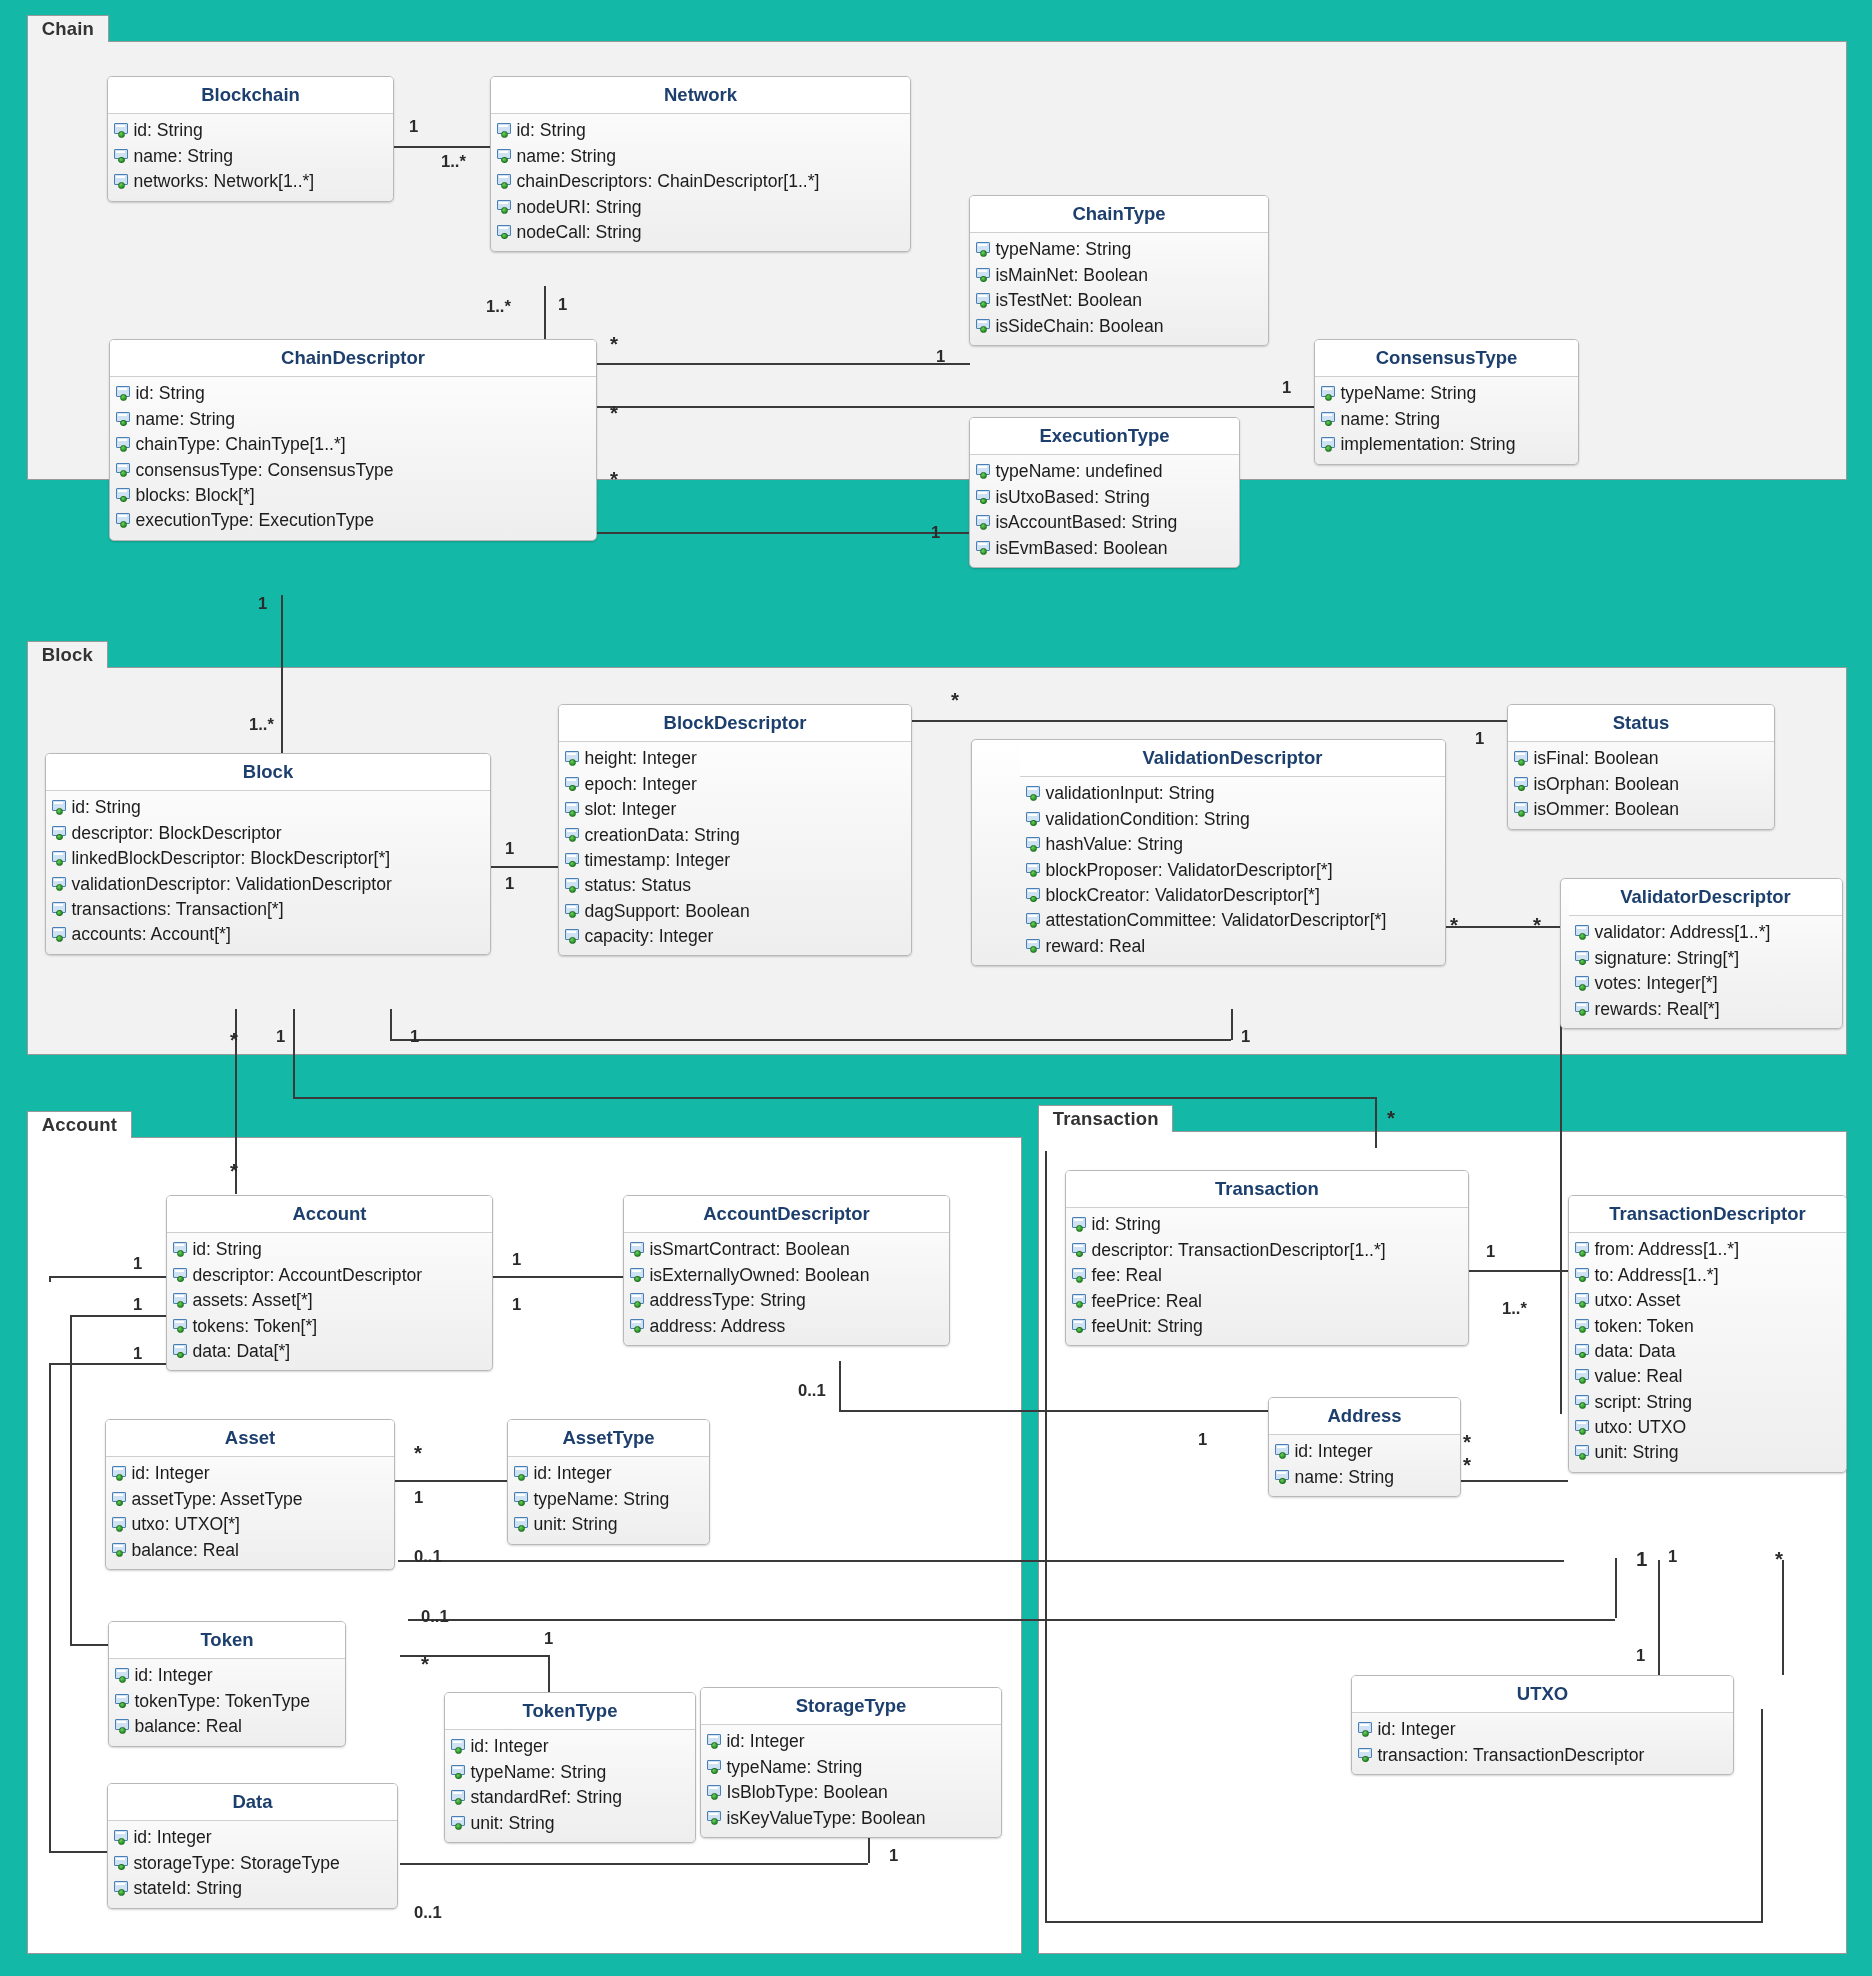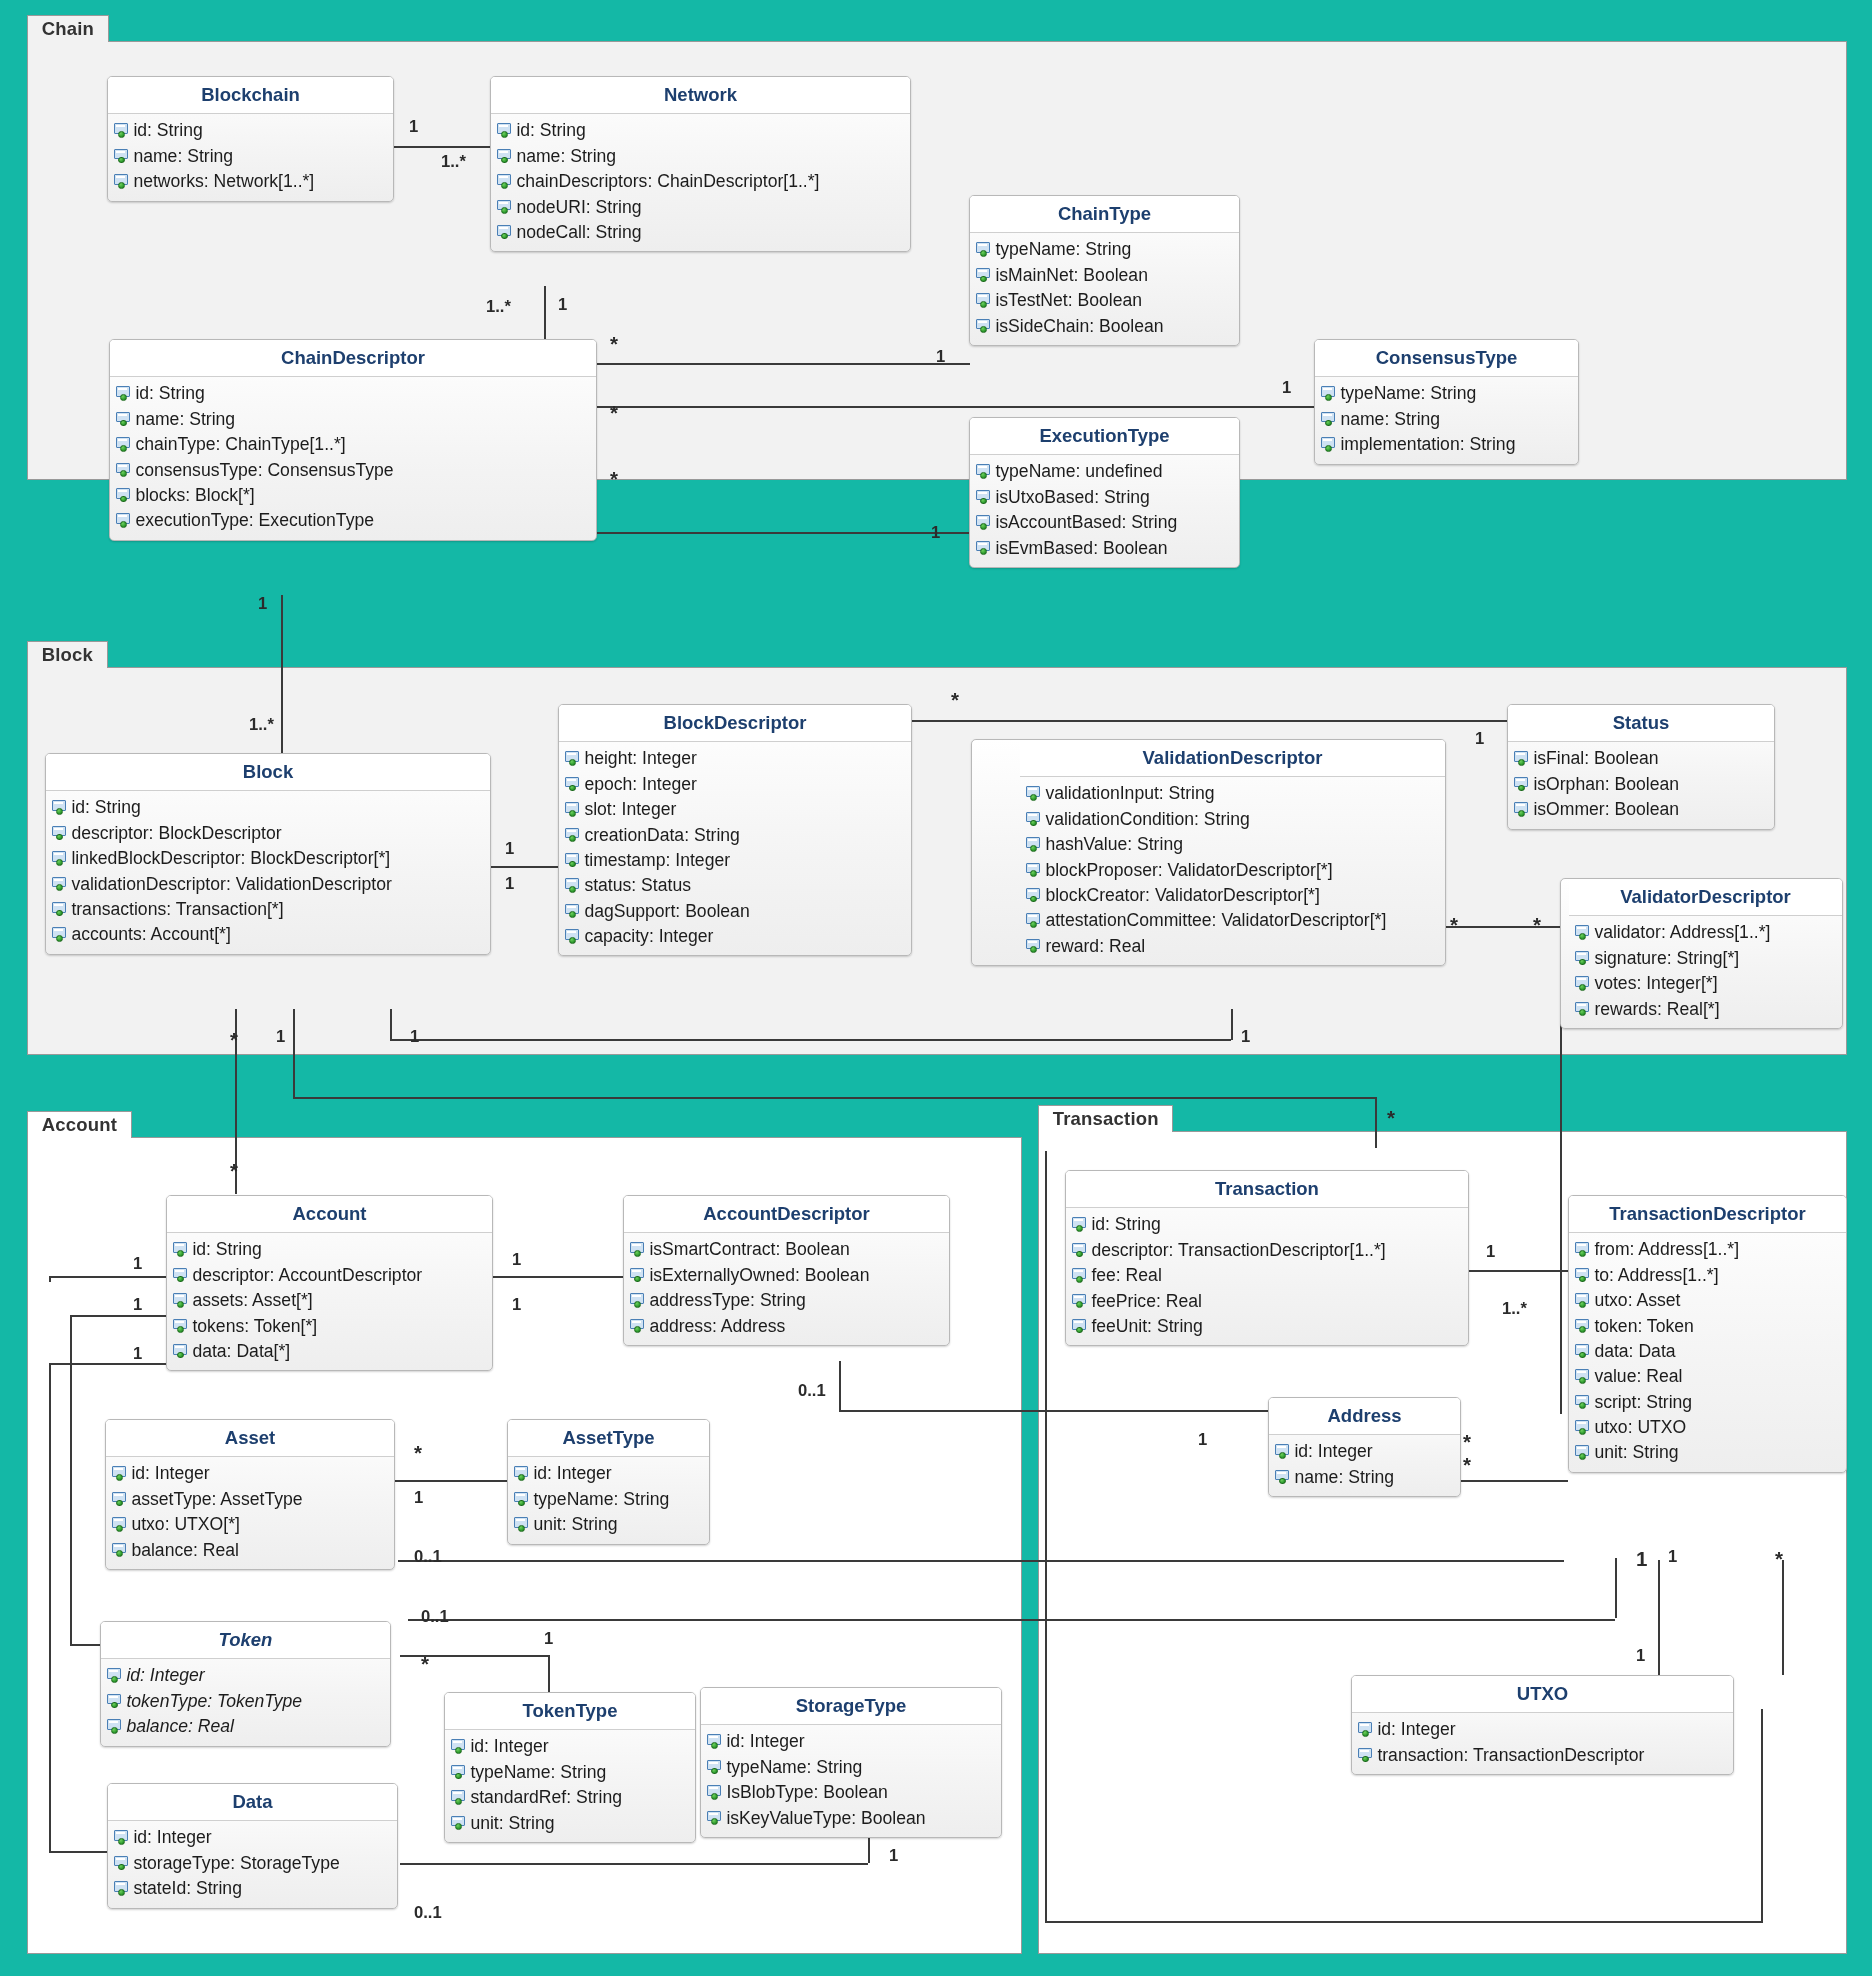--- a/index.html
+++ b/index.html
@@ -318,21 +318,21 @@
       <div class="attr">
           <span class="ic">
             <span class="scr"></span>
             <span class="dot"></span>
           </span>
           <span>nodeCall: String</span>
         </div>
     </div>
   </div>
 
-  <div class="cls" style="left:969px; top:195px; width:271px;">
+  <div class="cls" style="left:969px; top:195px; width:300px;">
     <div class="cls-title">ChainType</div>
     <div class="cls-attrs">
       <div class="attr">
           <span class="ic">
             <span class="scr"></span>
             <span class="dot"></span>
           </span>
           <span>typeName: String</span>
         </div>
       <div class="attr">
@@ -953,21 +953,21 @@
       <div class="attr">
           <span class="ic">
             <span class="scr"></span>
             <span class="dot"></span>
           </span>
           <span>unit: String</span>
         </div>
     </div>
   </div>
 
-  <div class="cls" style="left:100px; top:1621px; width:291px;font-style:italic;">
+  <div class="cls" style="left:108px; top:1621px; width:238px;">
     <div class="cls-title">Token</div>
     <div class="cls-attrs">
       <div class="attr">
           <span class="ic">
             <span class="scr"></span>
             <span class="dot"></span>
           </span>
           <span>id: Integer</span>
         </div>
       <div class="attr">

